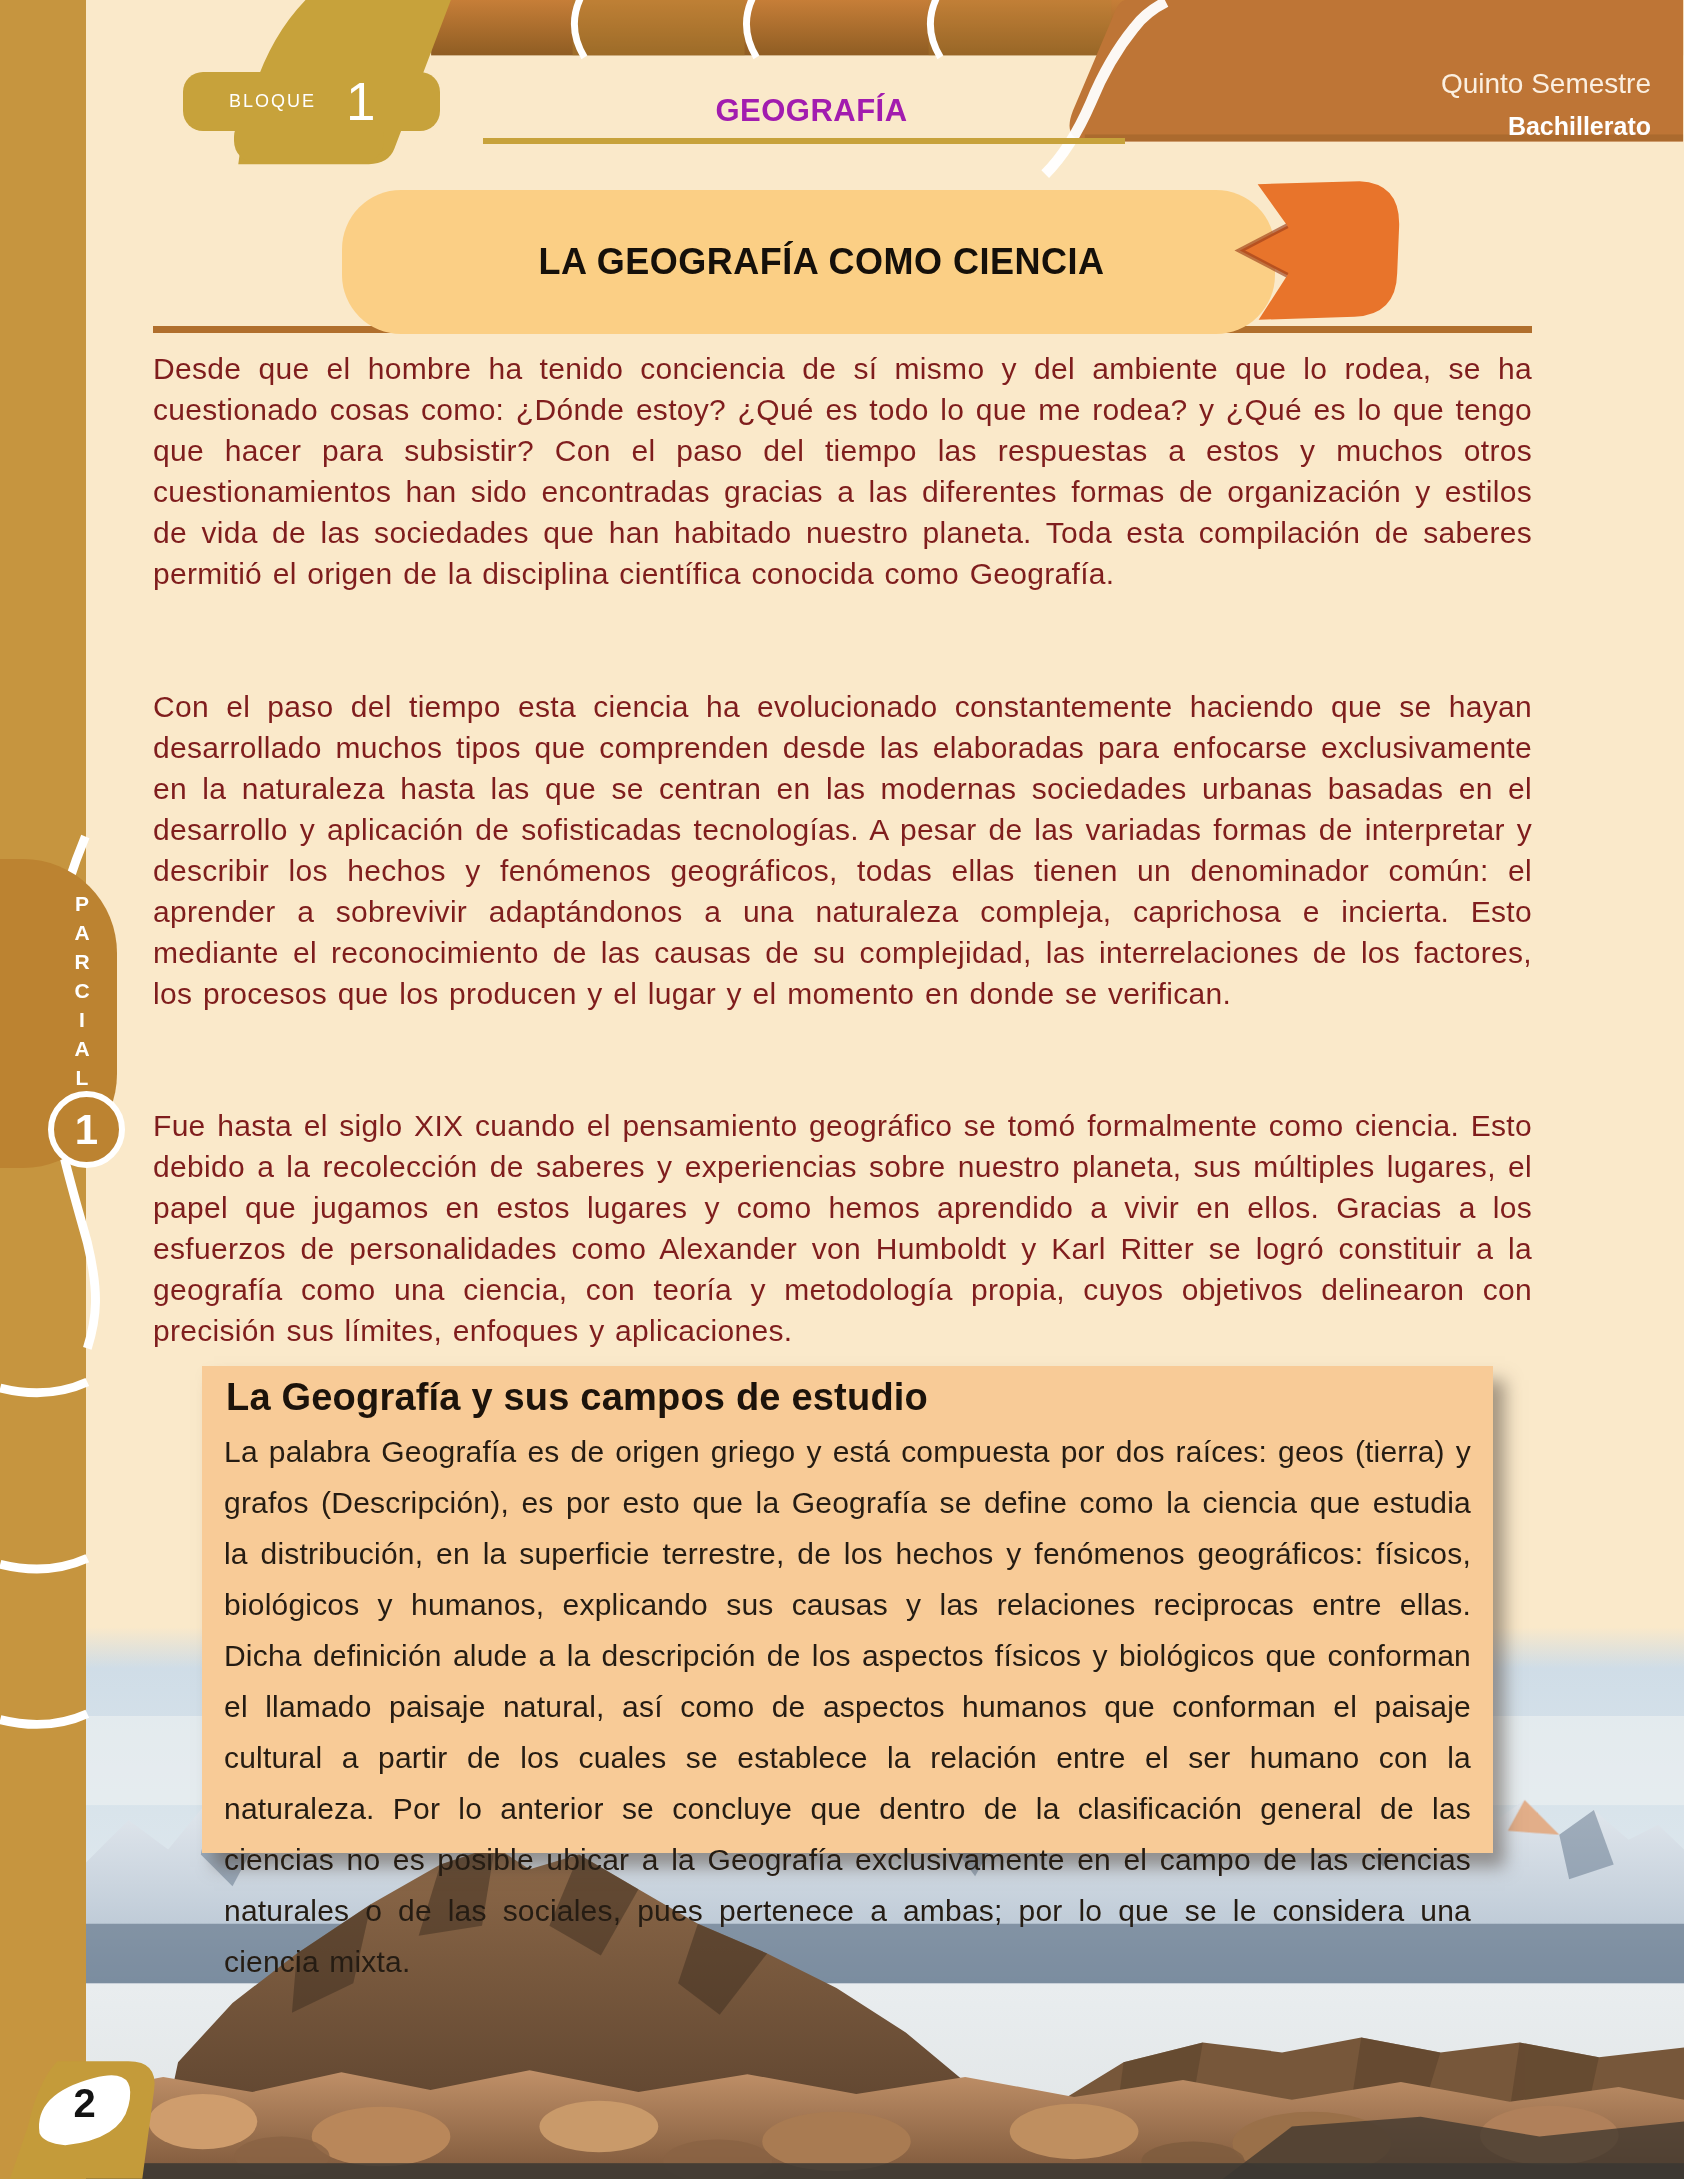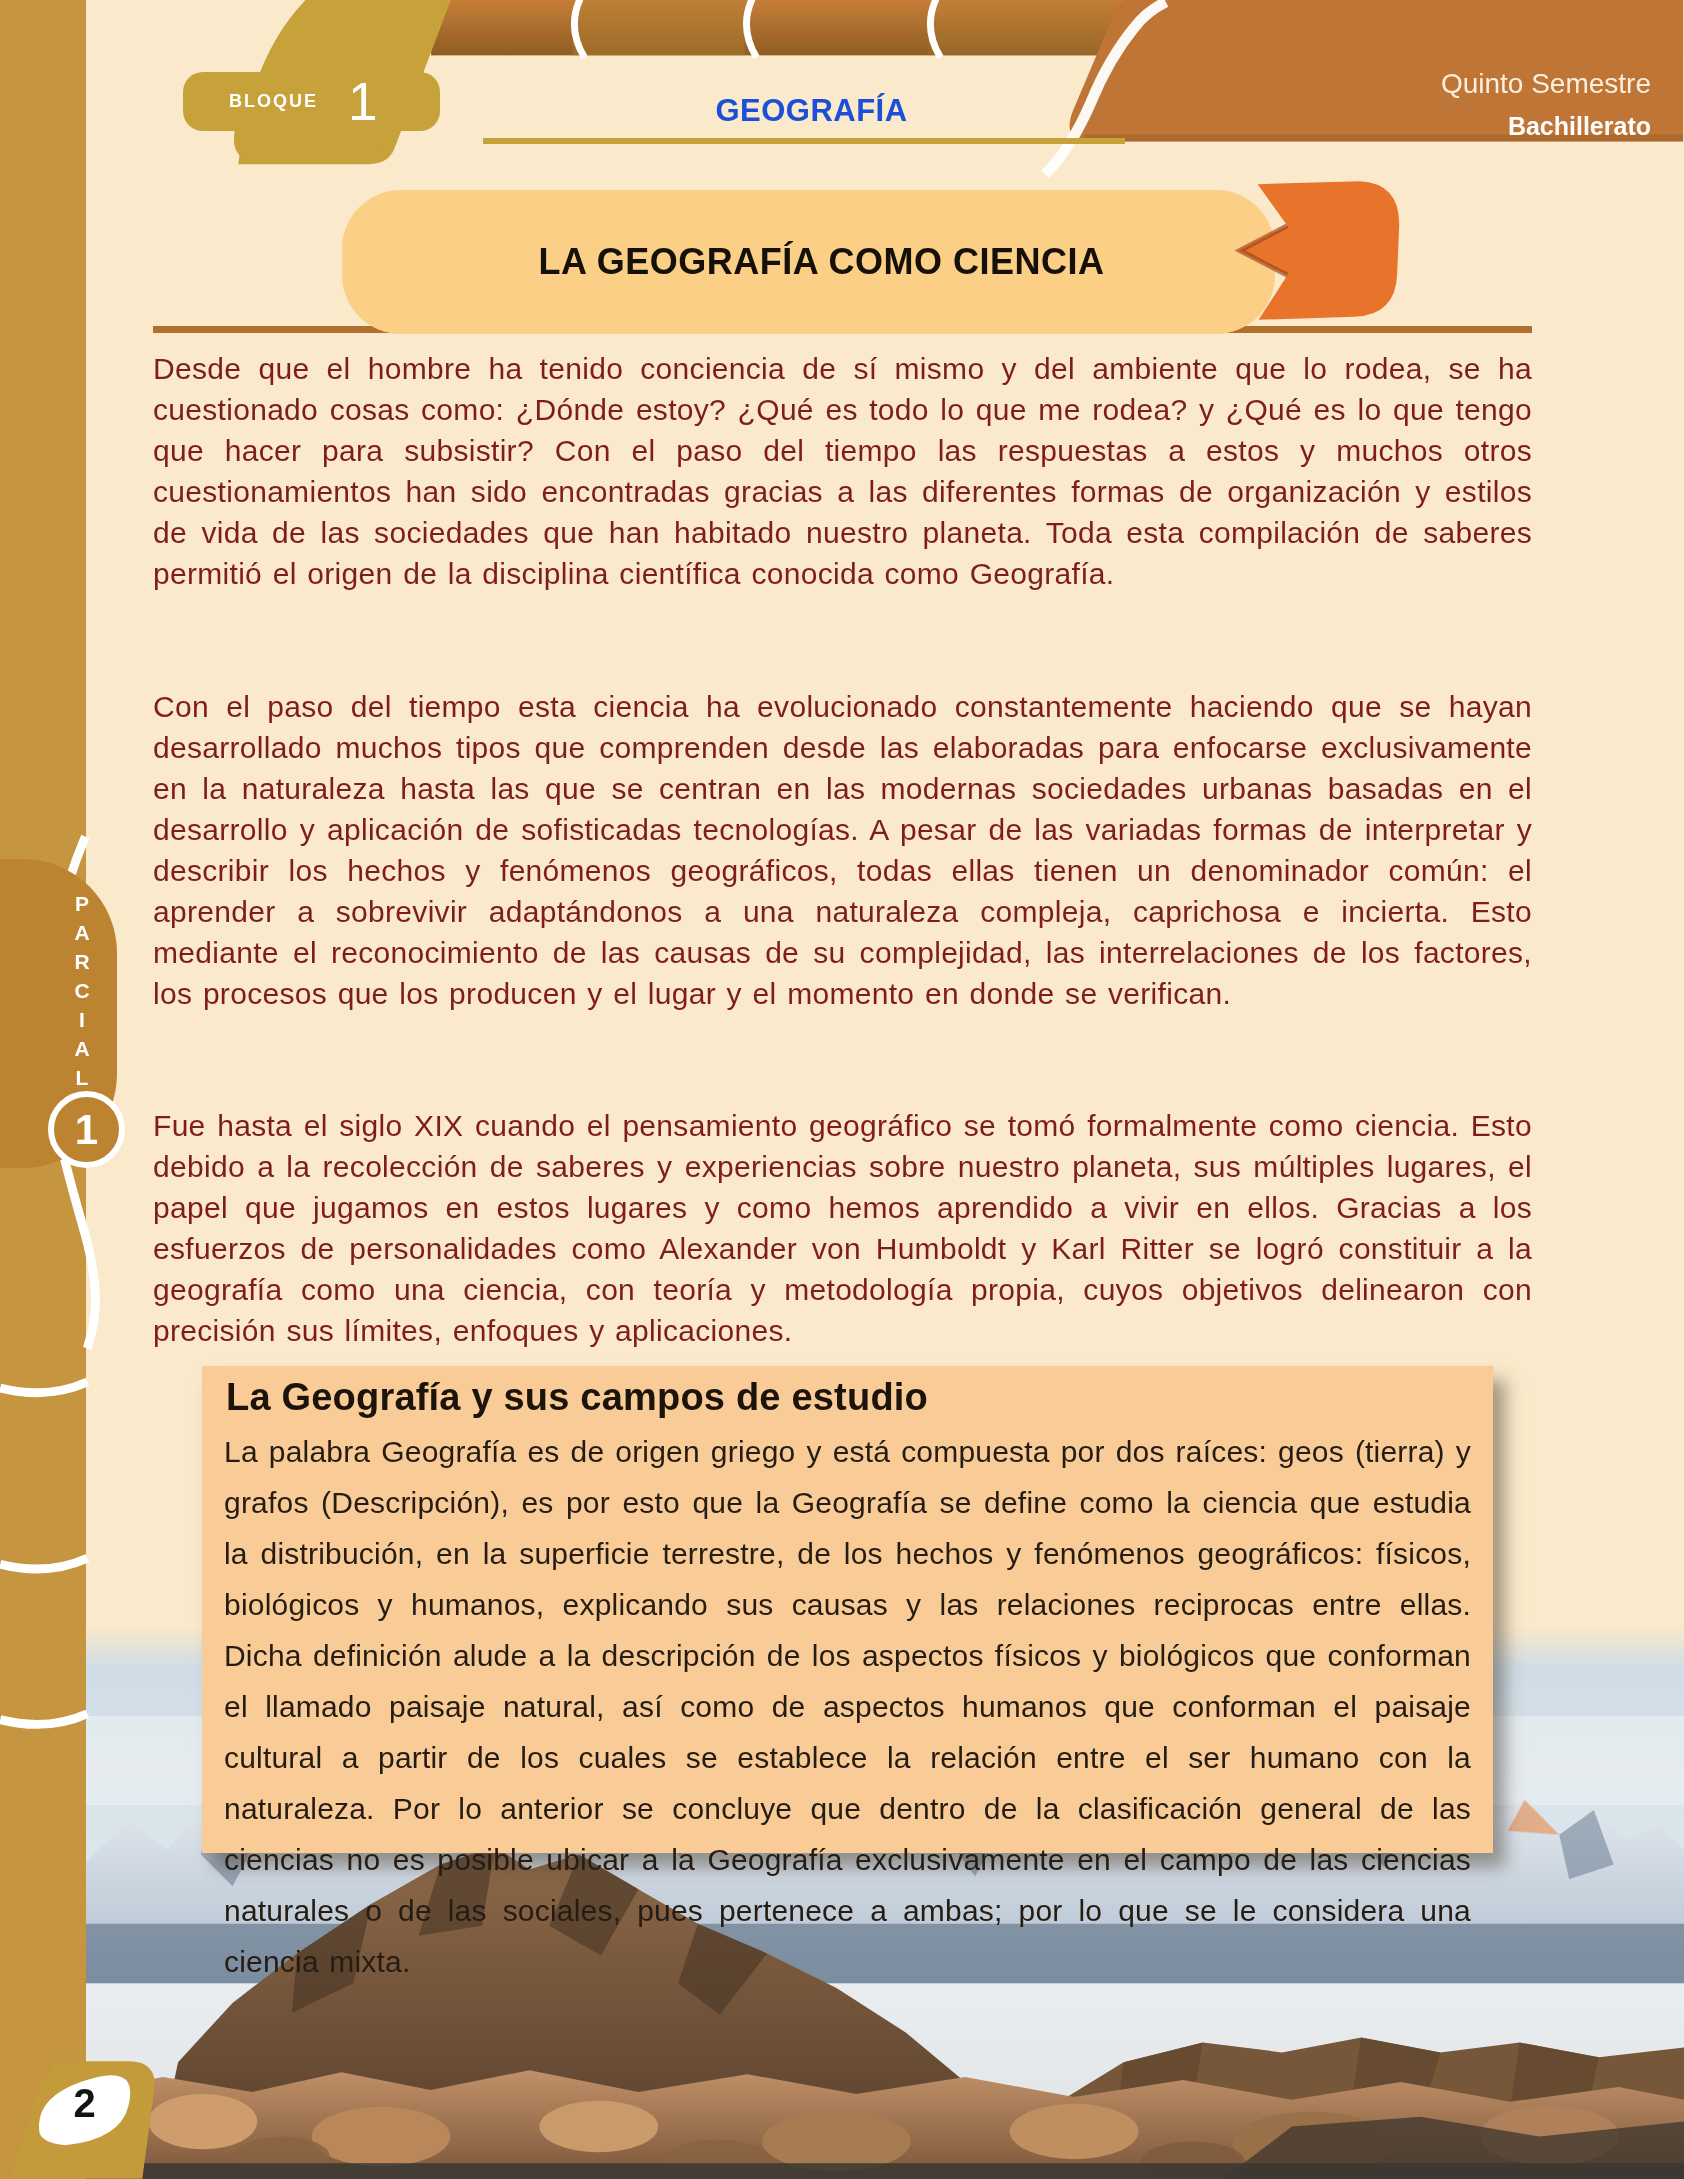--- a/index.html
+++ b/index.html
@@ -28,25 +28,25 @@
     color:#fff; font-weight:bold; font-size:42px;
   }
 
   
   .header-svg{left:0; top:0; width:1684px; height:356px; z-index:2;}
   .bloque-blob{left:234px; top:115px; width:150px; height:48px; border-radius:22px; background:#C7A23B; z-index:3;}
   .bloque-badge{
     left:183px; top:72px; width:257px; height:59px; border-radius:20px; background:#C7A23B;
     z-index:4; display:flex; align-items:center; padding-left:46px; box-sizing:border-box;
   }
-  .bloque-label{color:#fff; font-weight:bold; font-size:18px; letter-spacing:2px;}
+  .bloque-label{color:#fff; font-weight:normal; font-size:18px; letter-spacing:2px;}
   .bloque-number{color:#fff; font-weight:400; font-size:53px; margin-left:30px; line-height:1;}
   .subject-title{
     left:475px; top:93px; width:673px; text-align:center; z-index:4;
-    font-size:31px; font-weight:bold; color:#1d4ed8; letter-spacing:0.5px;
+    font-size:31px; font-weight:bold; color:#a21caf; letter-spacing:0.5px;
   }
   .subject-underline{left:483px; top:138px; width:642px; height:6px; background:#C7A23B; z-index:4;}
   .semester-block{
     right:33px; top:67px; text-align:right; z-index:4; color:#fff; line-height:34px;
   }
   .semester-line1{font-size:28px; font-weight:400; color:#FBEFE0;}
   .semester-line2{font-size:25px; font-weight:bold; color:#fff;margin-top:8px;}
 
   
   .title-banner{

